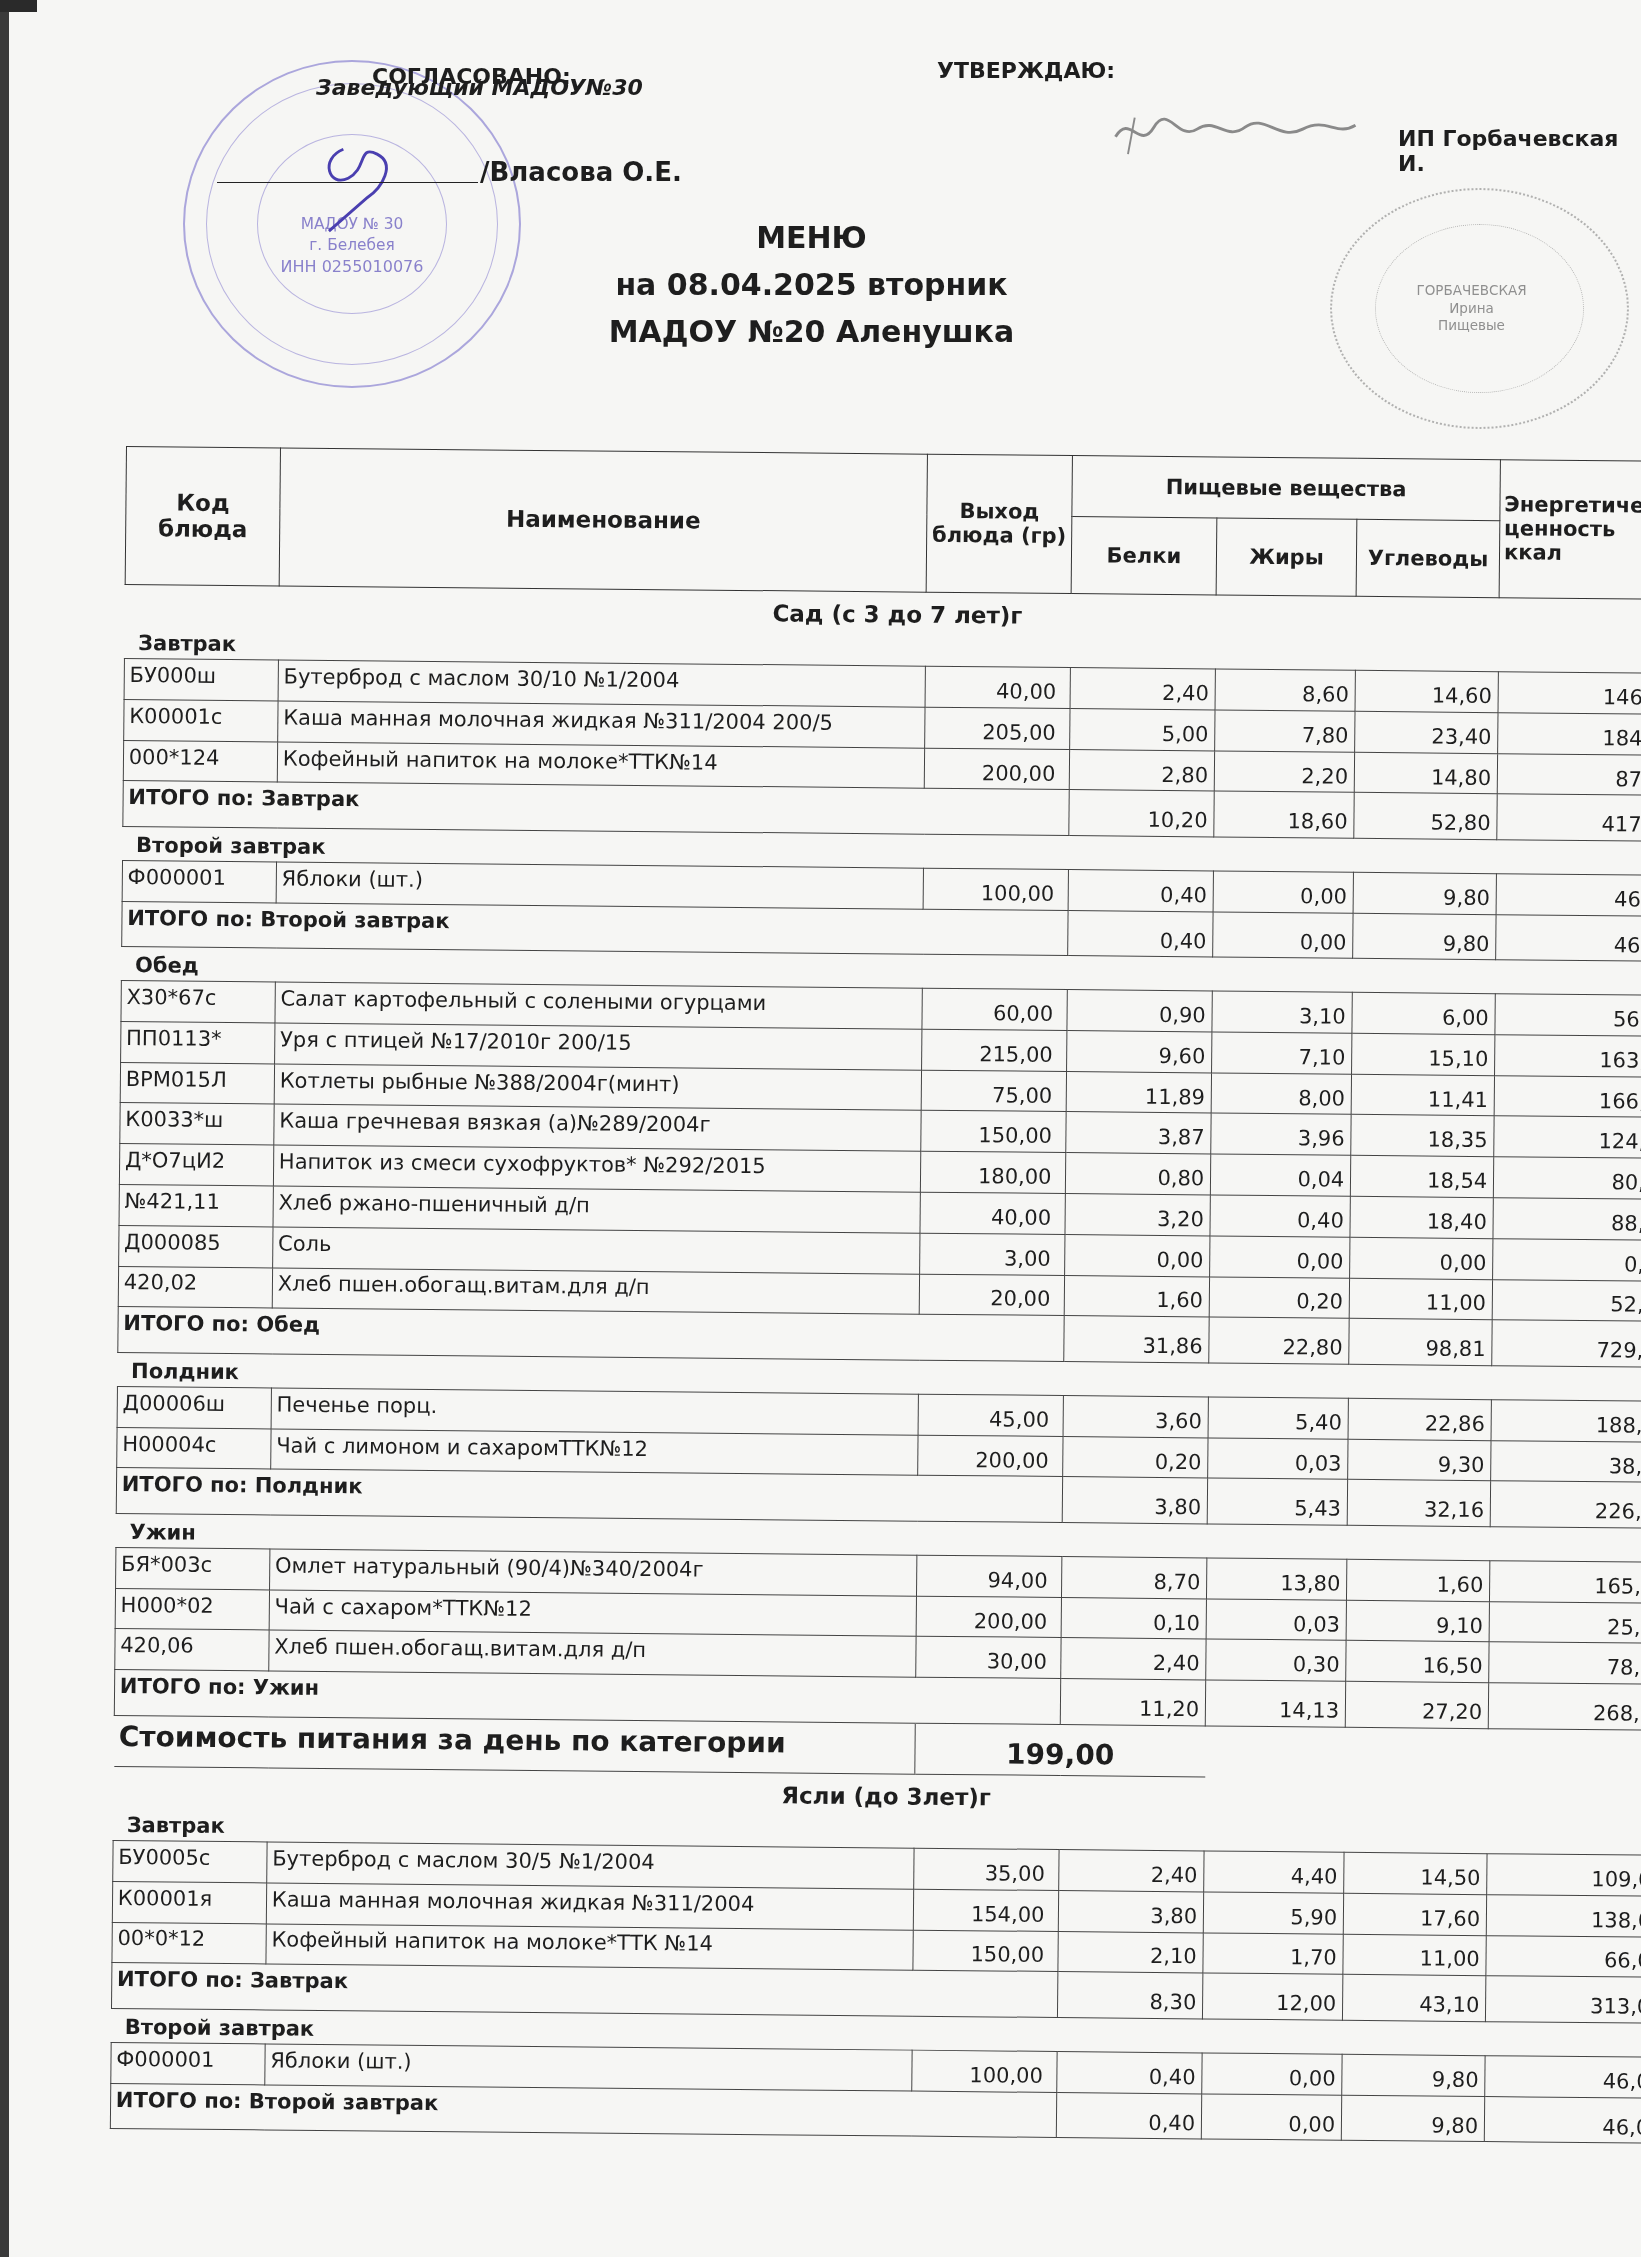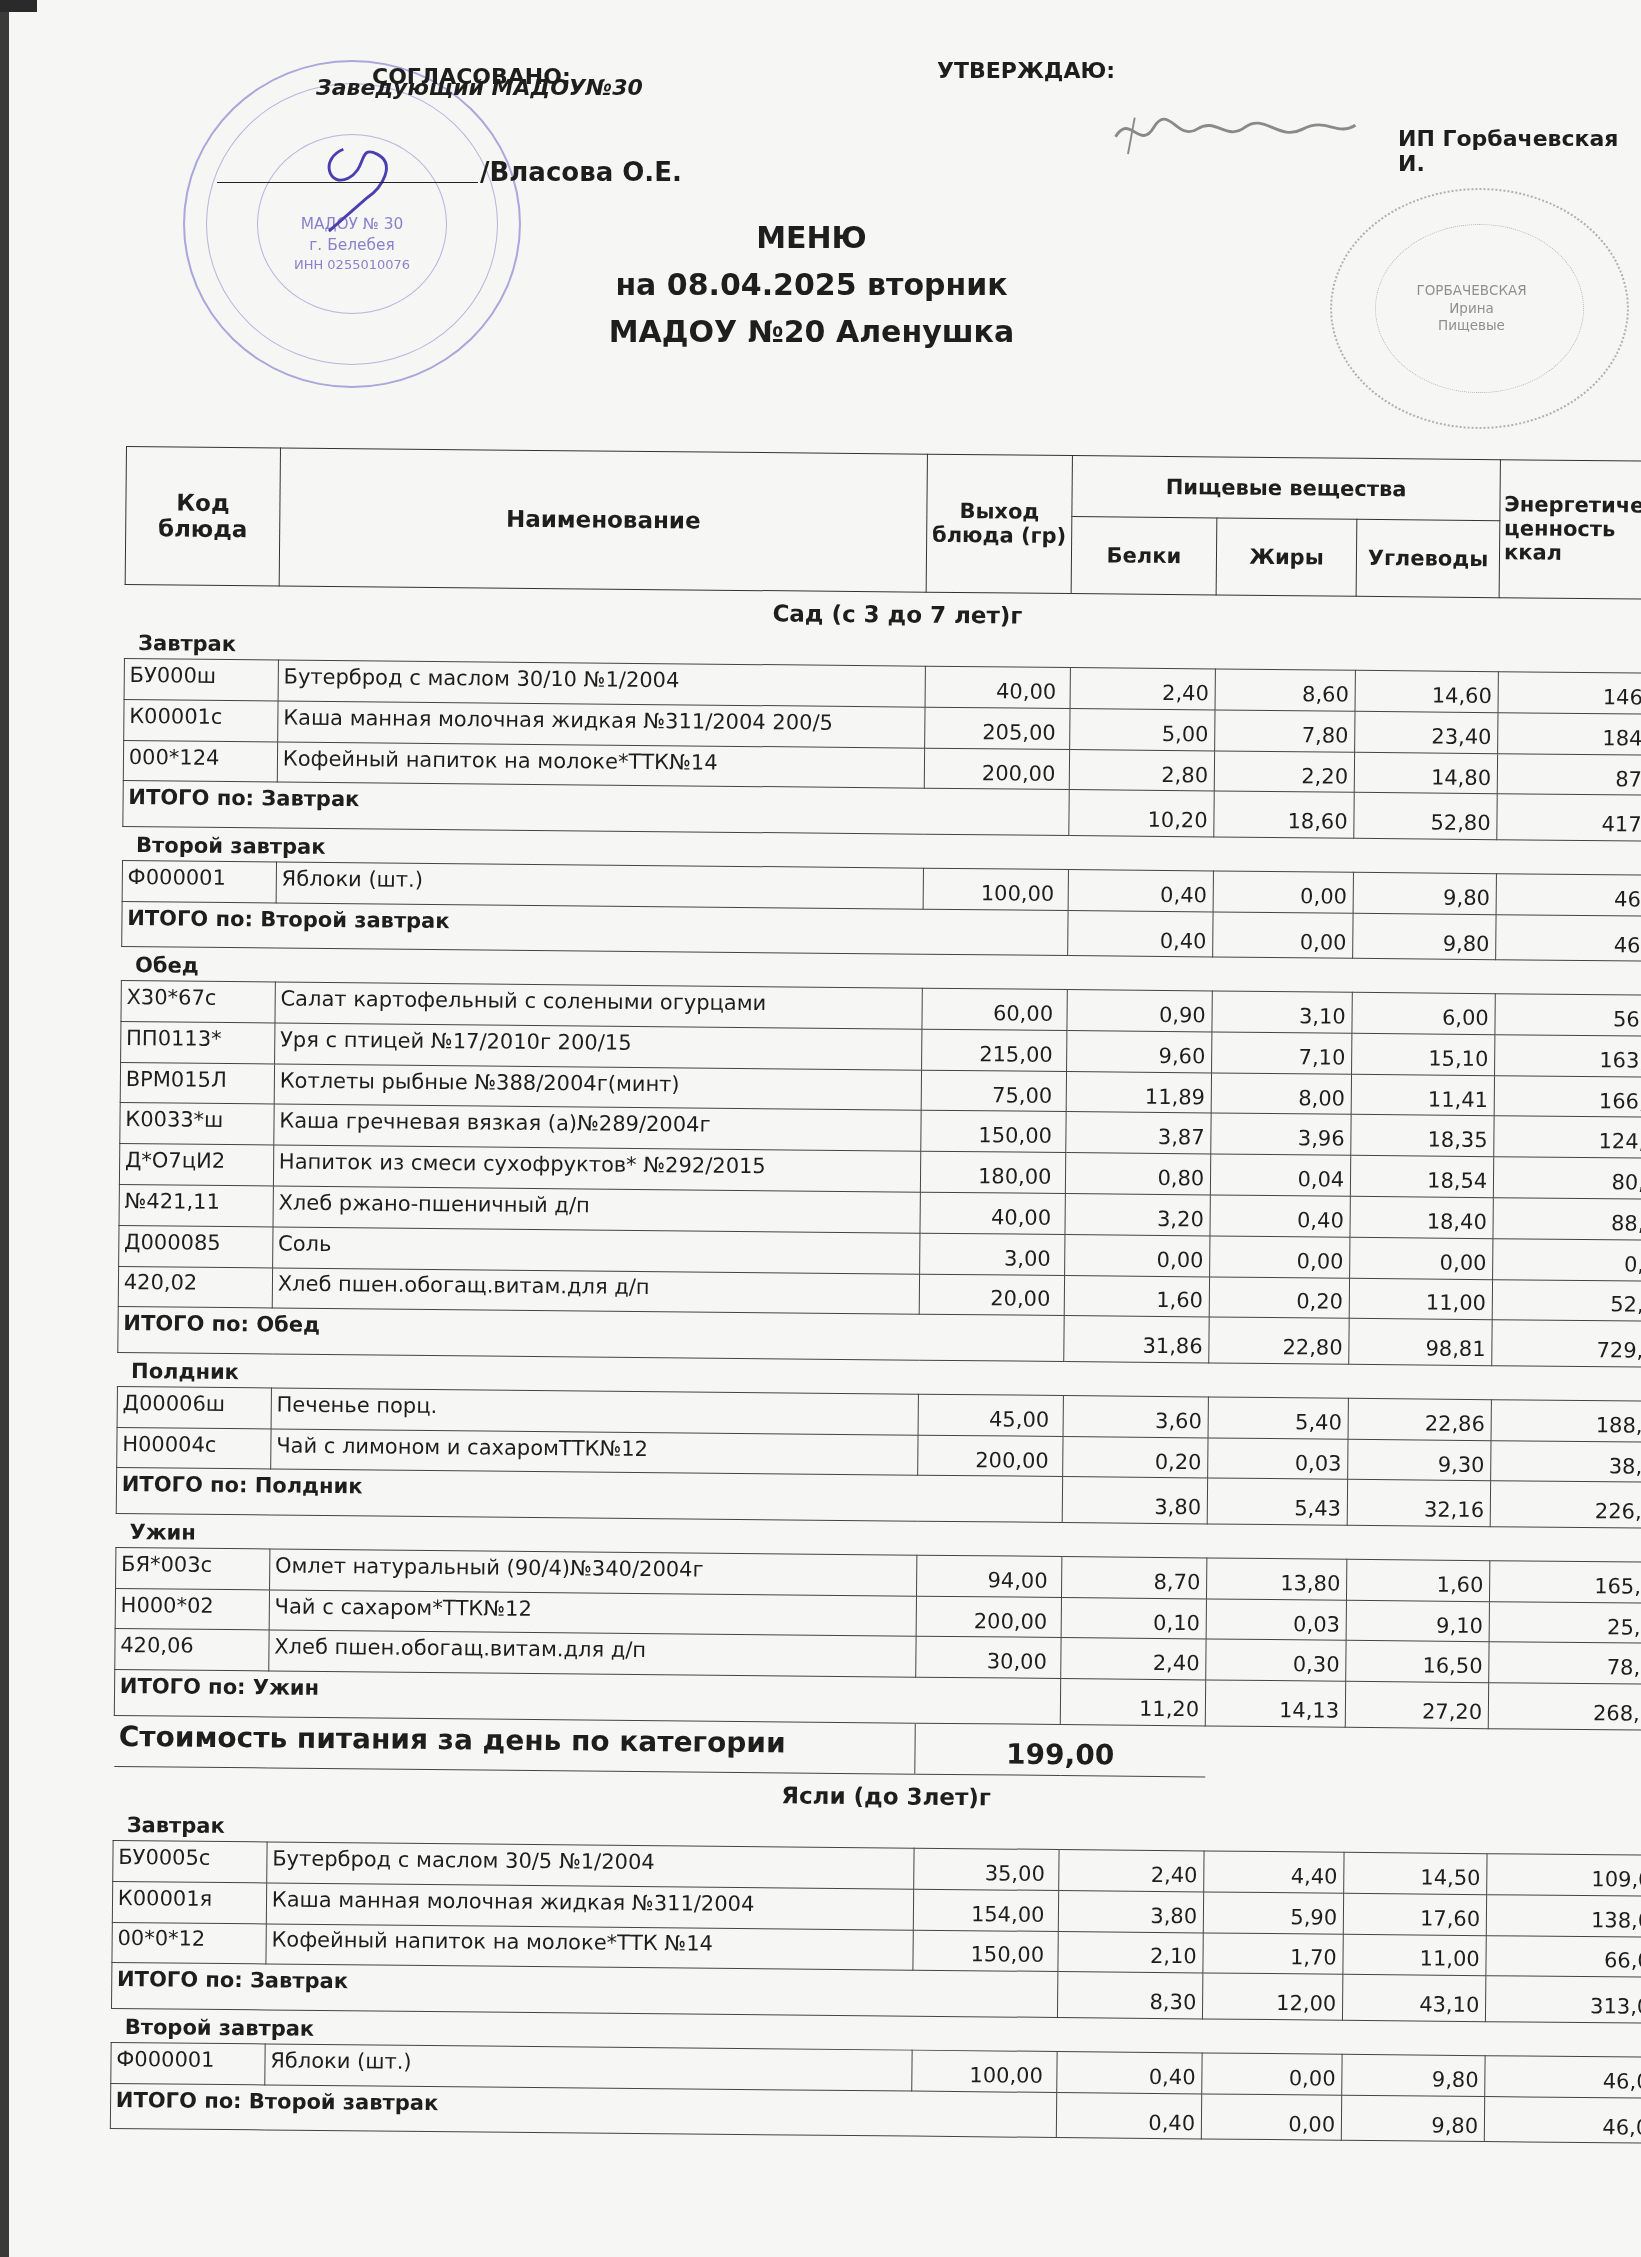--- a/index.html
+++ b/index.html
@@ -60,21 +60,21 @@
 
 <div class="left-edge"></div>
 <div class="top-strip"></div>
 
 <div class="stamp-left">
   <div class="ring2"></div>
     <div class="ring3"></div>
   <div class="inner">
     <div>МАДОУ № 30</div>
     <div>г. Белебея</div>
-    <div style="font-size:13px">ИНН 0255010076</div>
+    <div style="font-size:16px">ИНН 0255010076</div>
   </div>
 </div>
 <svg class="signature-left" style="position:absolute;left:290px;top:130px;" width="126" height="106" viewBox="0 0 130 110">
   <path d="M55 20 C30 30 40 60 60 50 C80 40 70 15 90 25 C110 35 95 60 80 70 L40 105" fill="none" stroke="#4a3fb0" stroke-width="3"></path>
 </svg>
 
 <div class="stamp-right">
   <div class="ring2"></div>
   <div class="inner">
     <div>ГОРБАЧЕВСКАЯ</div>

